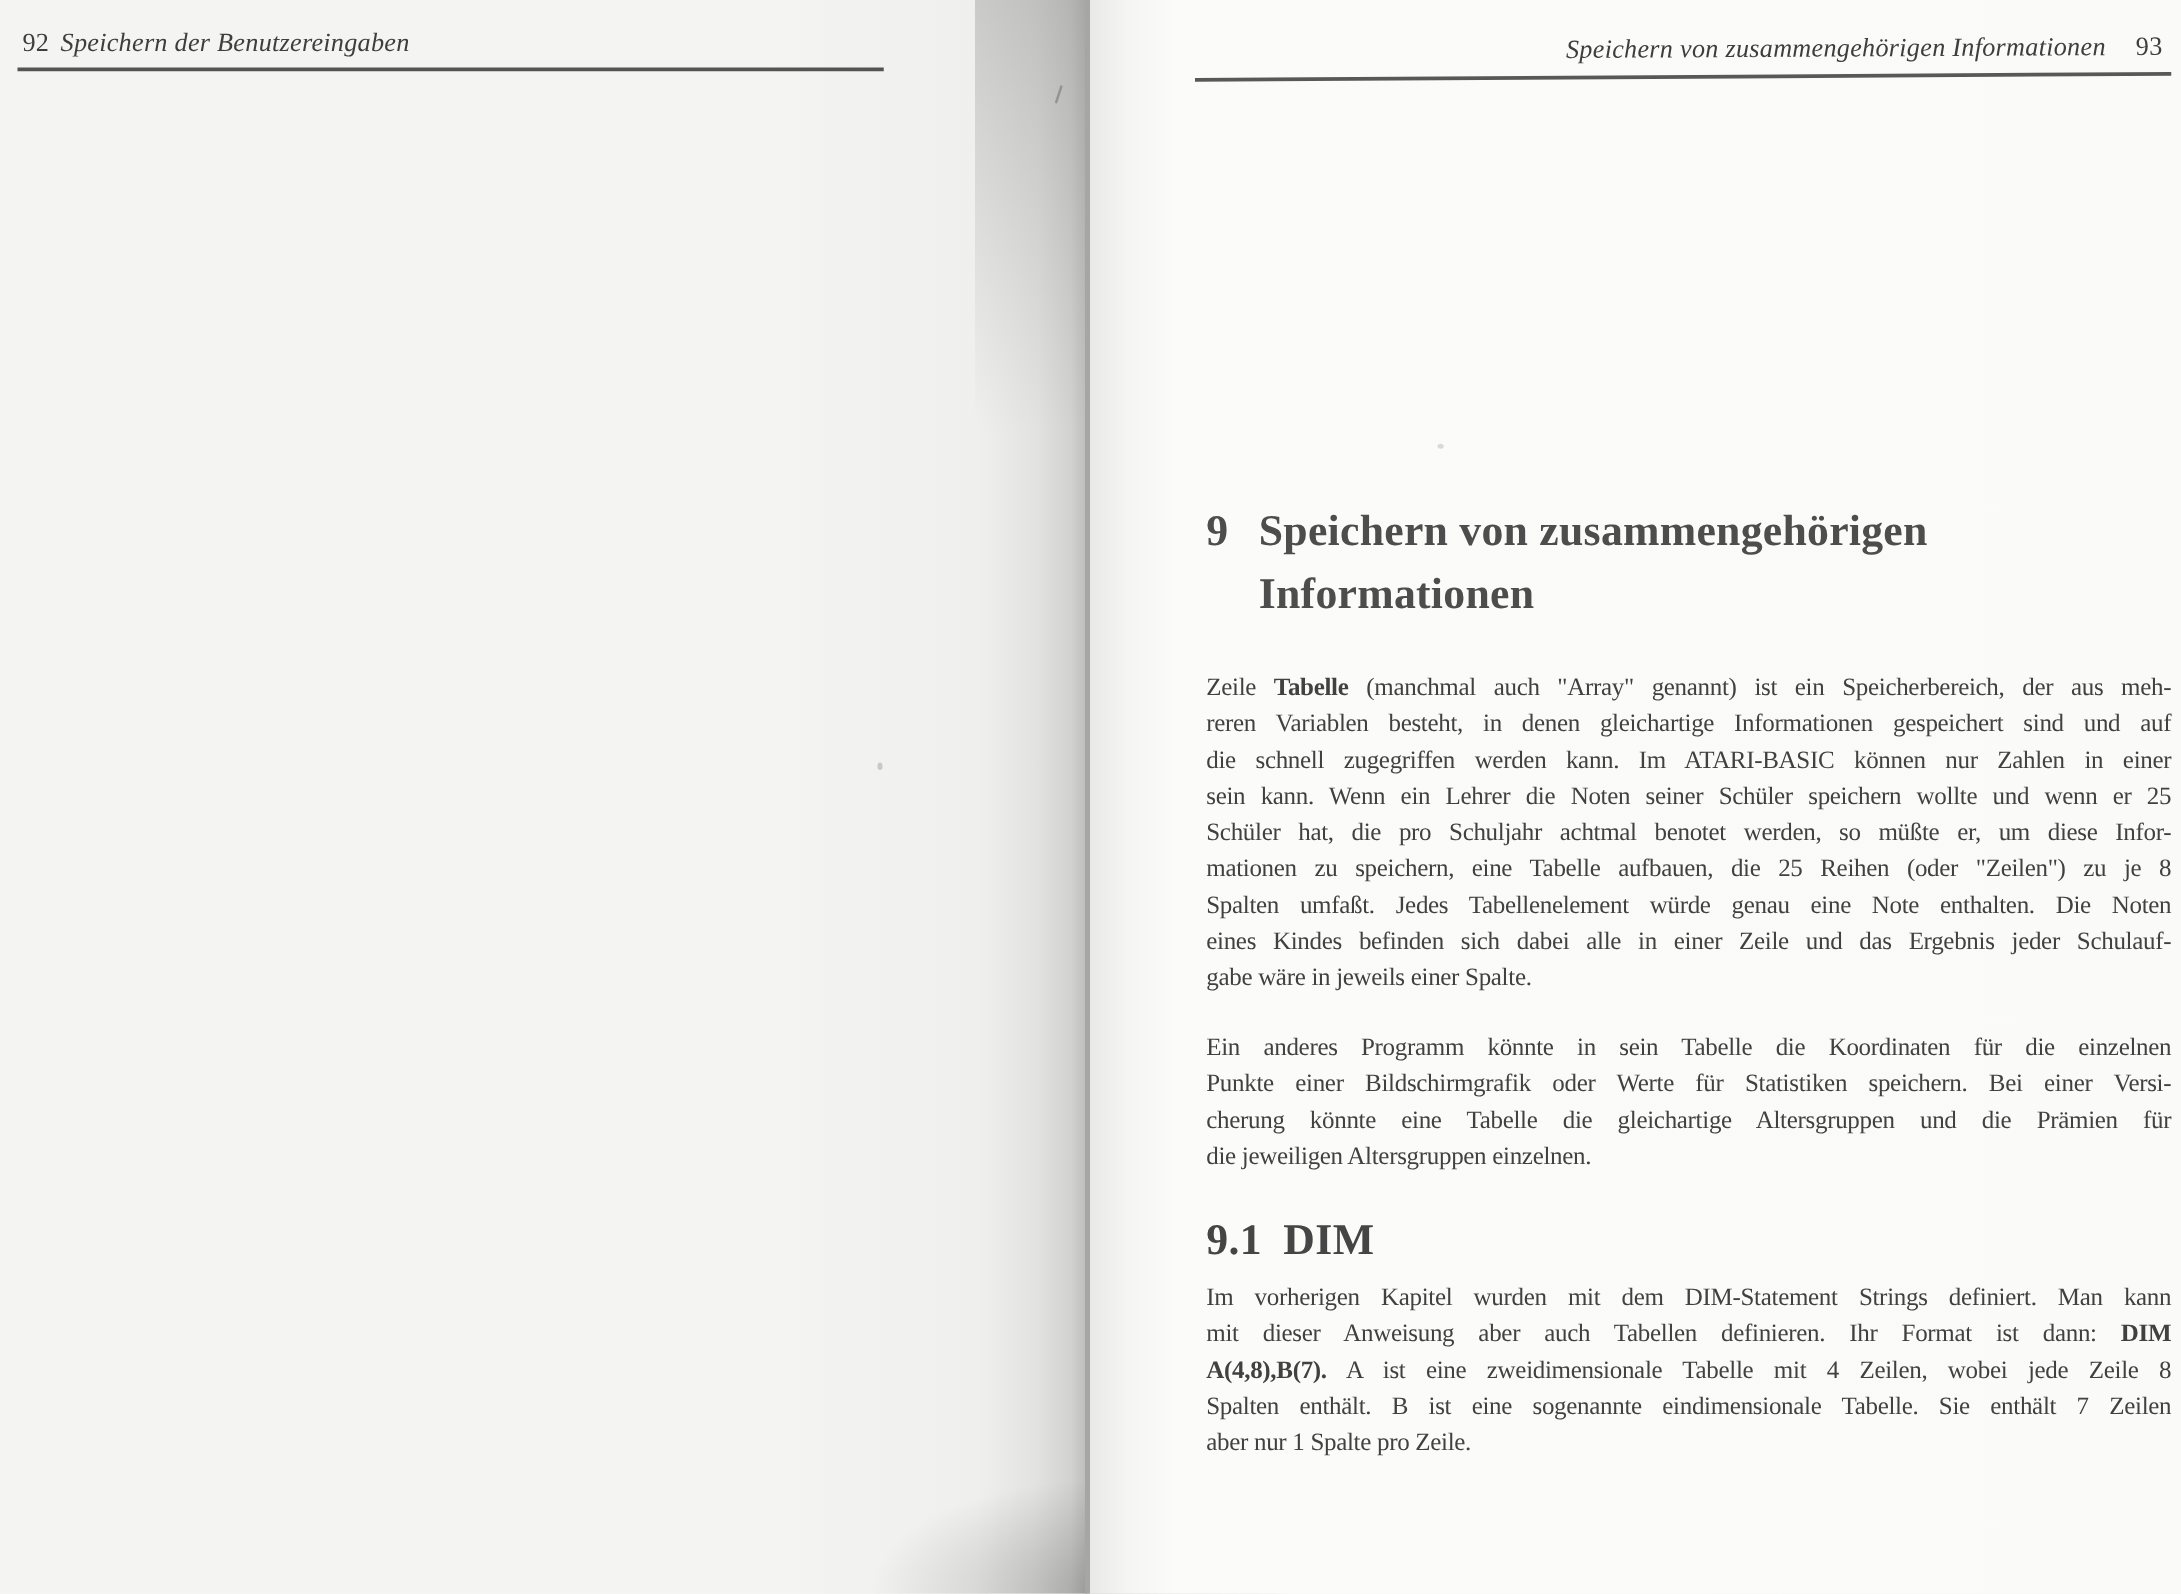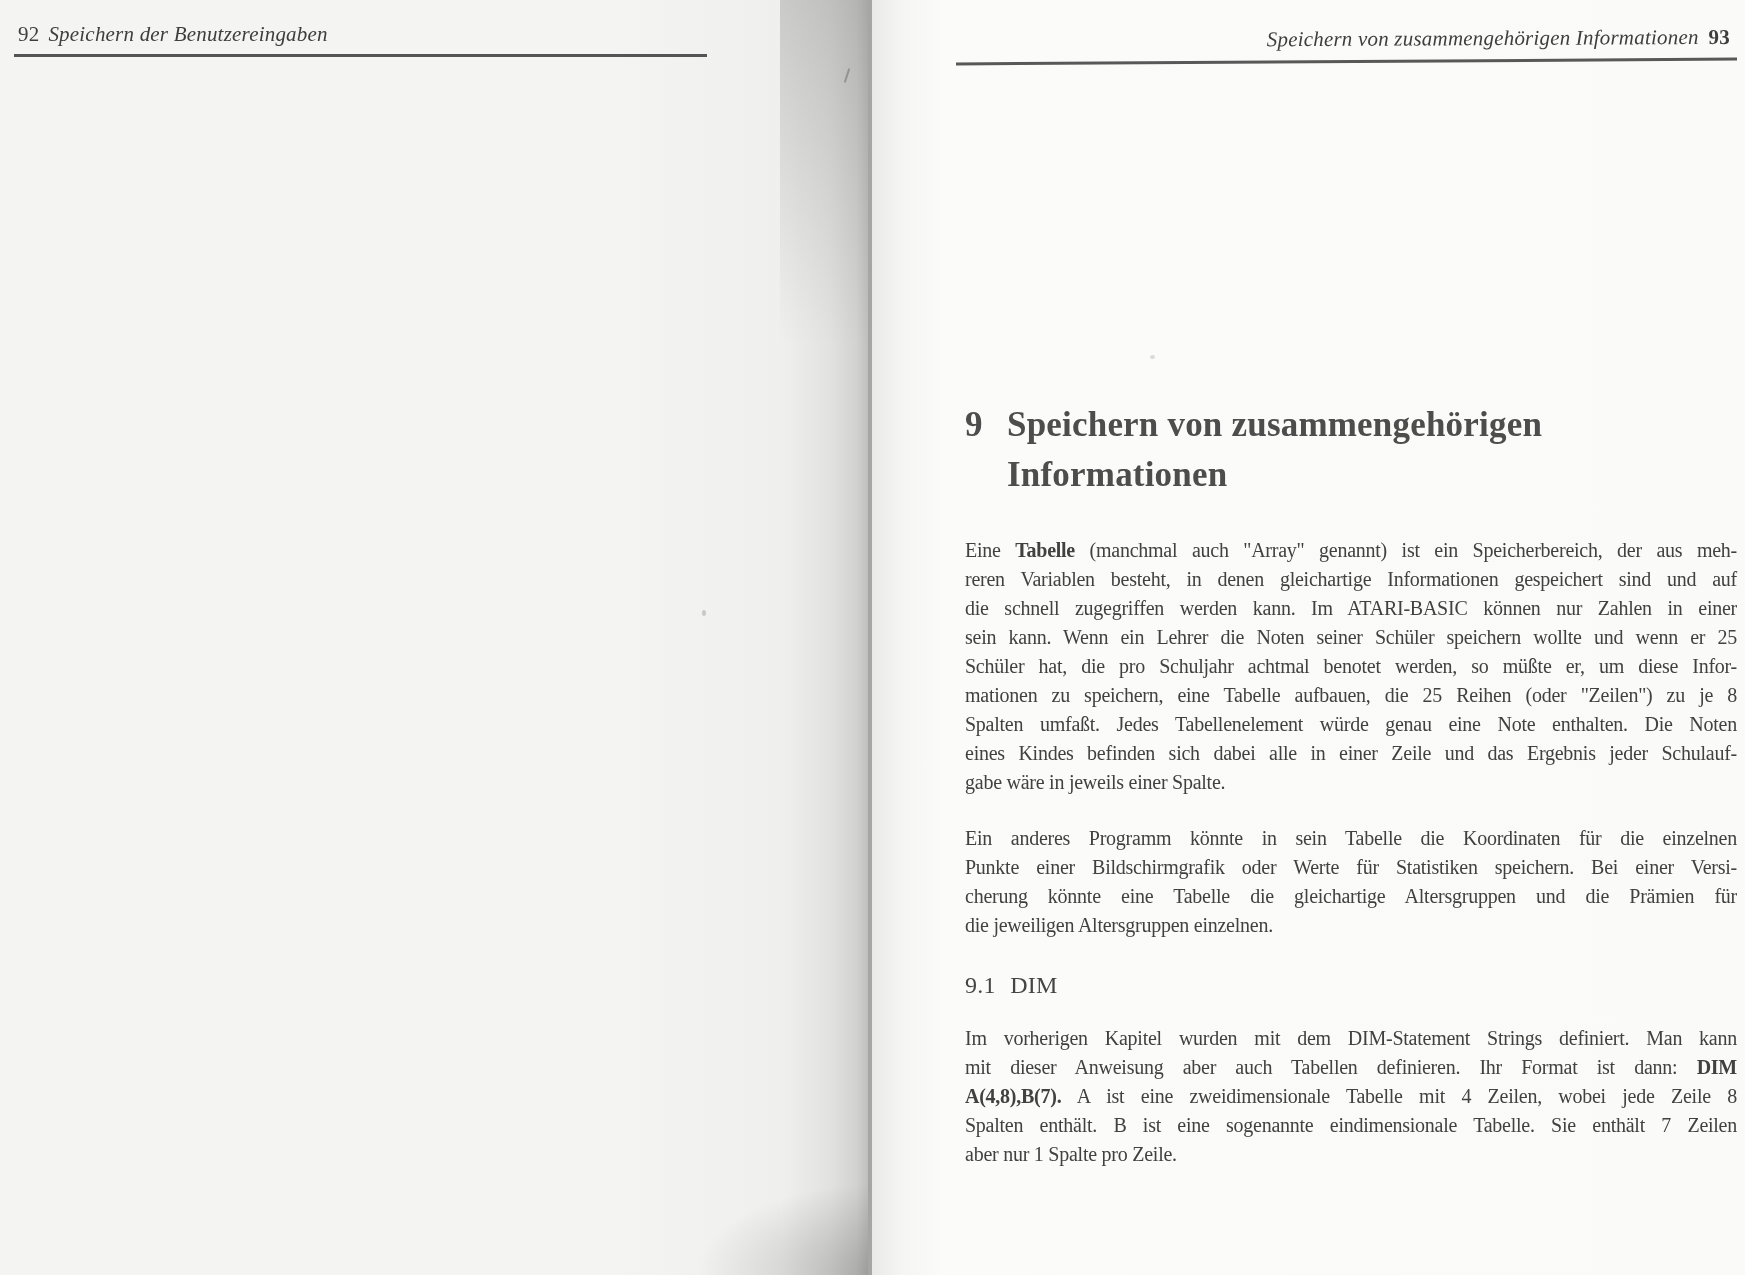--- a/index.html
+++ b/index.html
@@ -40,21 +40,21 @@
   .running-header{
     position:absolute;top:24px;font-size:21px;color:#3e3e3e;letter-spacing:0.2px;
   }
   .running-header .it{font-style:italic;}
   .header-left{left:18px;top:22px;}
   .header-left .it{margin-left:9px;}
   .header-right{
     left:900px;width:830px;text-align:right;top:27px;
     transform:rotate(-0.3deg);
   }
-  .header-right .pgnum{margin-left:10px;font-weight:bold;}
+  .header-right .pgnum{margin-left:24px;}
   .rule{position:absolute;background:#545454;height:2.5px;}
   .rule-left{left:14px;top:54px;width:693px;}
   .rule-right{left:956px;top:60px;width:781px;background:#585858;transform:rotate(-0.35deg);}
   
   .chapter-title{
     position:absolute;left:965px;top:400px;display:flex;
     font-weight:bold;font-size:35px;line-height:50px;color:#4d4d4d;
     letter-spacing:0.2px;
   }
   .ch-num{width:42px;flex:0 0 42px;}
@@ -65,21 +65,21 @@
     color:#414141;
   }
   .para-0{top:536px;}
   .para-1{top:824px;}
   .para-2{top:1024px;}
   .line{text-align:justify;text-align-last:justify;white-space:nowrap;}
   .line.last{text-align-last:left;}
   .line b{font-weight:bold;}
   .section-heading{
     position:absolute;left:965px;top:972px;
-    font-size:24px;font-weight:normal;color:#454545;word-spacing:8px;
+    font-size:35px;font-weight:bold;color:#454545;word-spacing:8px;
     letter-spacing:0.3px;
   }
   
   .speck{position:absolute;border-radius:50%;}
   .speck-scratch{
     position:absolute;left:846px;top:68px;width:2px;height:15px;
     background:rgba(125,125,123,0.65);transform:rotate(18deg);border-radius:2px;
   }
   .speck-1{left:702px;top:610px;width:4px;height:6px;background:rgba(150,150,148,0.45);}
   .speck-2{left:1150px;top:355px;width:5px;height:4px;background:rgba(170,170,168,0.40);}
@@ -111,21 +111,21 @@
     <div class="ch-lines" id="chapter-lines">
         <div>Speichern von zusammengehörigen</div>
         <div>Informationen</div>
       </div>
   </div>
 
   <div class="section-heading">9.1 DIM</div>
 
   <div id="paragraphs">
       <div class="para para-0">
-        <div class="line"><span>Eine </span><b>Tabelle</b><span> (manchmal auch "Array" genannt) ist ein Speicherbereich, der aus meh-</span></div>
+        <div class="line"><span>Zeile </span><b>Tabelle</b><span> (manchmal auch "Array" genannt) ist ein Speicherbereich, der aus meh-</span></div>
         <div class="line"><span>reren Variablen besteht, in denen gleichartige Informationen gespeichert sind und auf</span></div>
         <div class="line"><span>die schnell zugegriffen werden kann. Im ATARI-BASIC können nur Zahlen in einer</span></div>
         <div class="line"><span>sein kann. Wenn ein Lehrer die Noten seiner Schüler speichern wollte und wenn er 25</span></div>
         <div class="line"><span>Schüler hat, die pro Schuljahr achtmal benotet werden, so müßte er, um diese Infor-</span></div>
         <div class="line"><span>mationen zu speichern, eine Tabelle aufbauen, die 25 Reihen (oder "Zeilen") zu je 8</span></div>
         <div class="line"><span>Spalten umfaßt. Jedes Tabellenelement würde genau eine Note enthalten. Die Noten</span></div>
         <div class="line"><span>eines Kindes befinden sich dabei alle in einer Zeile und das Ergebnis jeder Schulauf-</span></div>
         <div class="line last"><span>gabe wäre in jeweils einer Spalte.</span></div>
       </div>
       <div class="para para-1">

